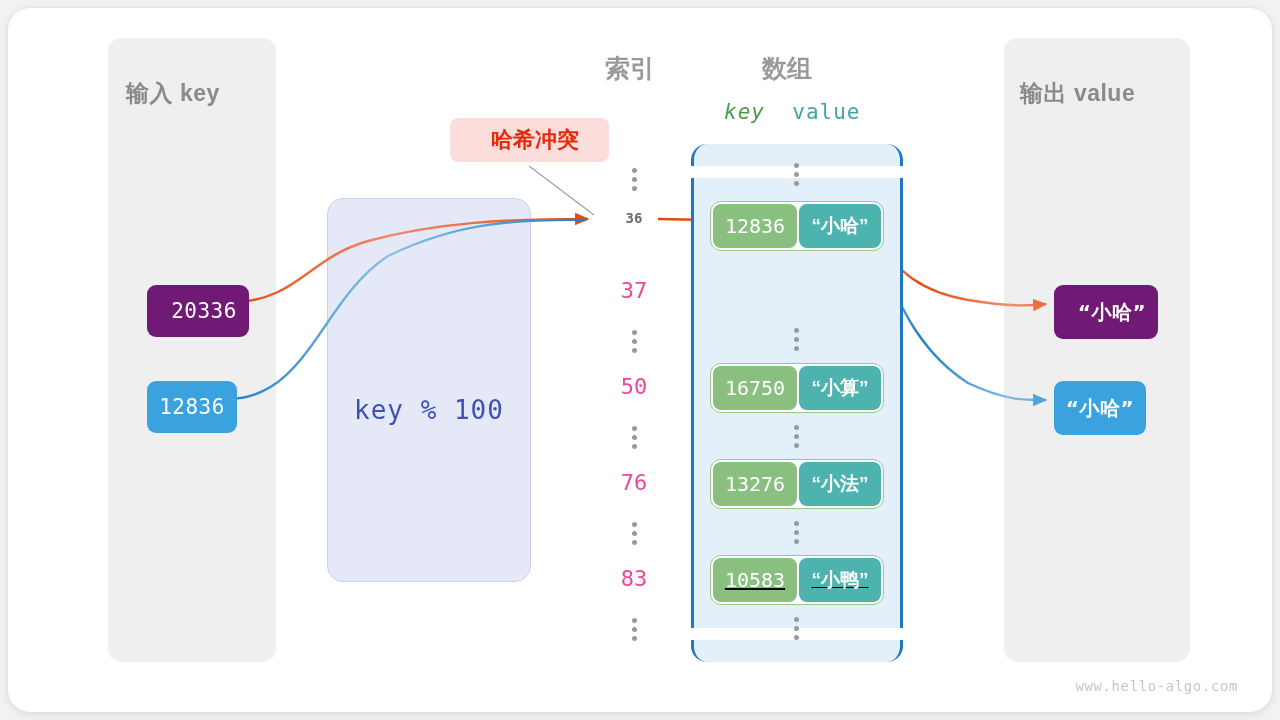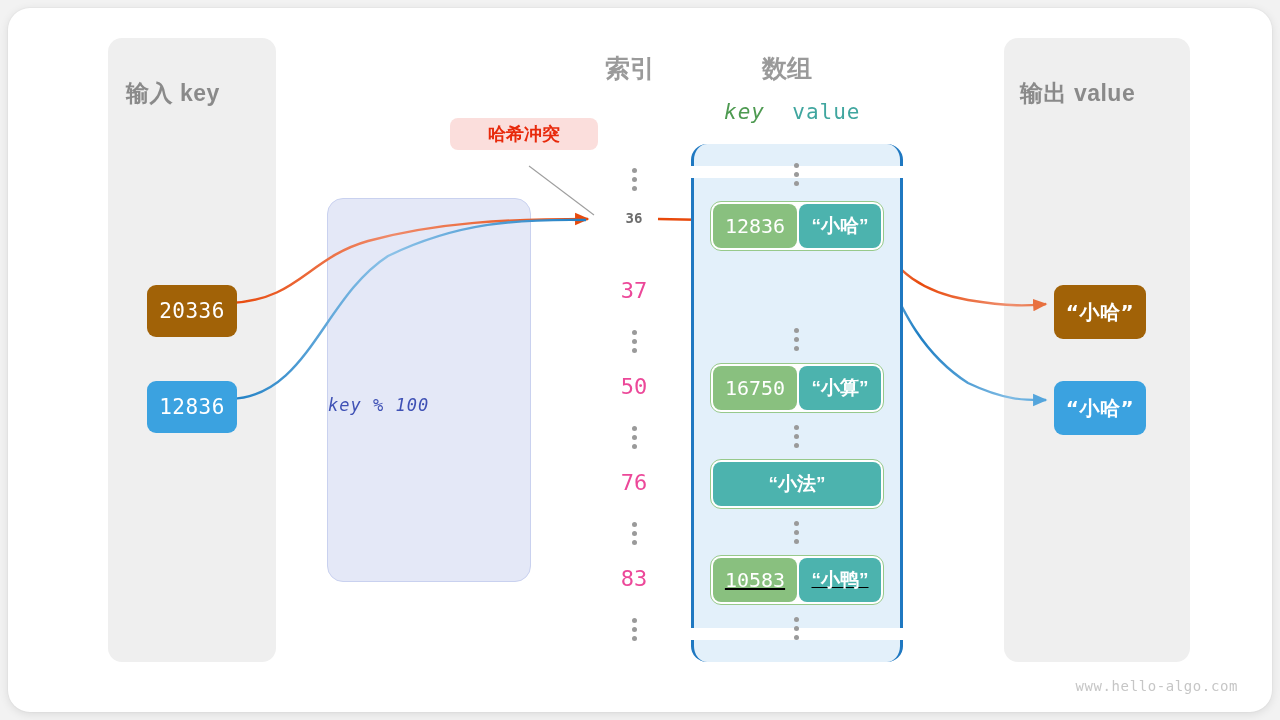--- a/index.html
+++ b/index.html
@@ -95,63 +95,64 @@
     top: 150px;
     text-align: center;
     font-size: 23px;
     font-weight: bold;
     color: #3f51b5;
   }
   #hashbox .hf-expr {
     position: absolute;
     left: 0; right: 0;
     top: 196px;
-    font-size: 17px;
+    text-align: center;
+    font-size: 26px;
     font-family: "DejaVu Sans Mono", "Liberation Mono", monospace;
     color: #3f51b5;
     letter-spacing: 1px;
-    font-style: italic;
   }
 
   
   .pill {
     position: absolute;
     display: flex;
     align-items: center;
     justify-content: center;
     border-radius: 9px;
     color: #ffffff;
     font-family: "DejaVu Sans Mono", "Liberation Mono", monospace;
     font-size: 21px;
     letter-spacing: 0.5px;
   }
   .pill.cjk { font-family: "DejaVu Sans", "Liberation Sans", sans-serif; font-size: 20px; font-weight: bold; }
-  .pill.orange { background: #a16207; }
+  .pill.orange { background: #701a75; padding-left: 12px; }
   .pill.blue   { background: #3ba2e0; }
 
   #key-0   { left: 139px; top: 277px; width: 90px;  height: 52px; }
   #key-1   { left: 139px; top: 373px; width: 90px;  height: 52px; }
   #val-0   { left: 1046px; top: 277px; width: 92px; height: 54px; }
   #val-1   { left: 1046px; top: 373px; width: 92px; height: 54px; }
 
   
   #collision {
     position: absolute;
     left: 442px;
     top: 110px;
     width: 148px;
-    height: 32px;
+    height: 44px;
     background: #fbdedc;
     border-radius: 8px;
     display: flex;
     align-items: center;
     justify-content: center;
     color: #e8290b;
-    font-size: 18px;
+    font-size: 22px;
     font-weight: bold;
+    padding-left: 11px;
   }
 
   
   #index-col {
     position: absolute;
     left: 596px;
     top: 140px;
     width: 60px;
     height: 500px;
   }
@@ -414,20 +415,21 @@
       <div class="cell value">“小算”</div>
     </div>
 
     <div class="vdots arr-dots" style="top:417px;">
       <i></i>
         <i></i>
         <i></i>
     </div>
 
     <div class="entry" style="top:451px;">
+      <div class="cell key">13276</div>
       <div class="cell value">“小法”</div>
     </div>
 
     <div class="vdots arr-dots" style="top:513px;">
       <i></i>
         <i></i>
         <i></i>
     </div>
 
     <div class="entry" style="top:547px;text-decoration:underline;">

